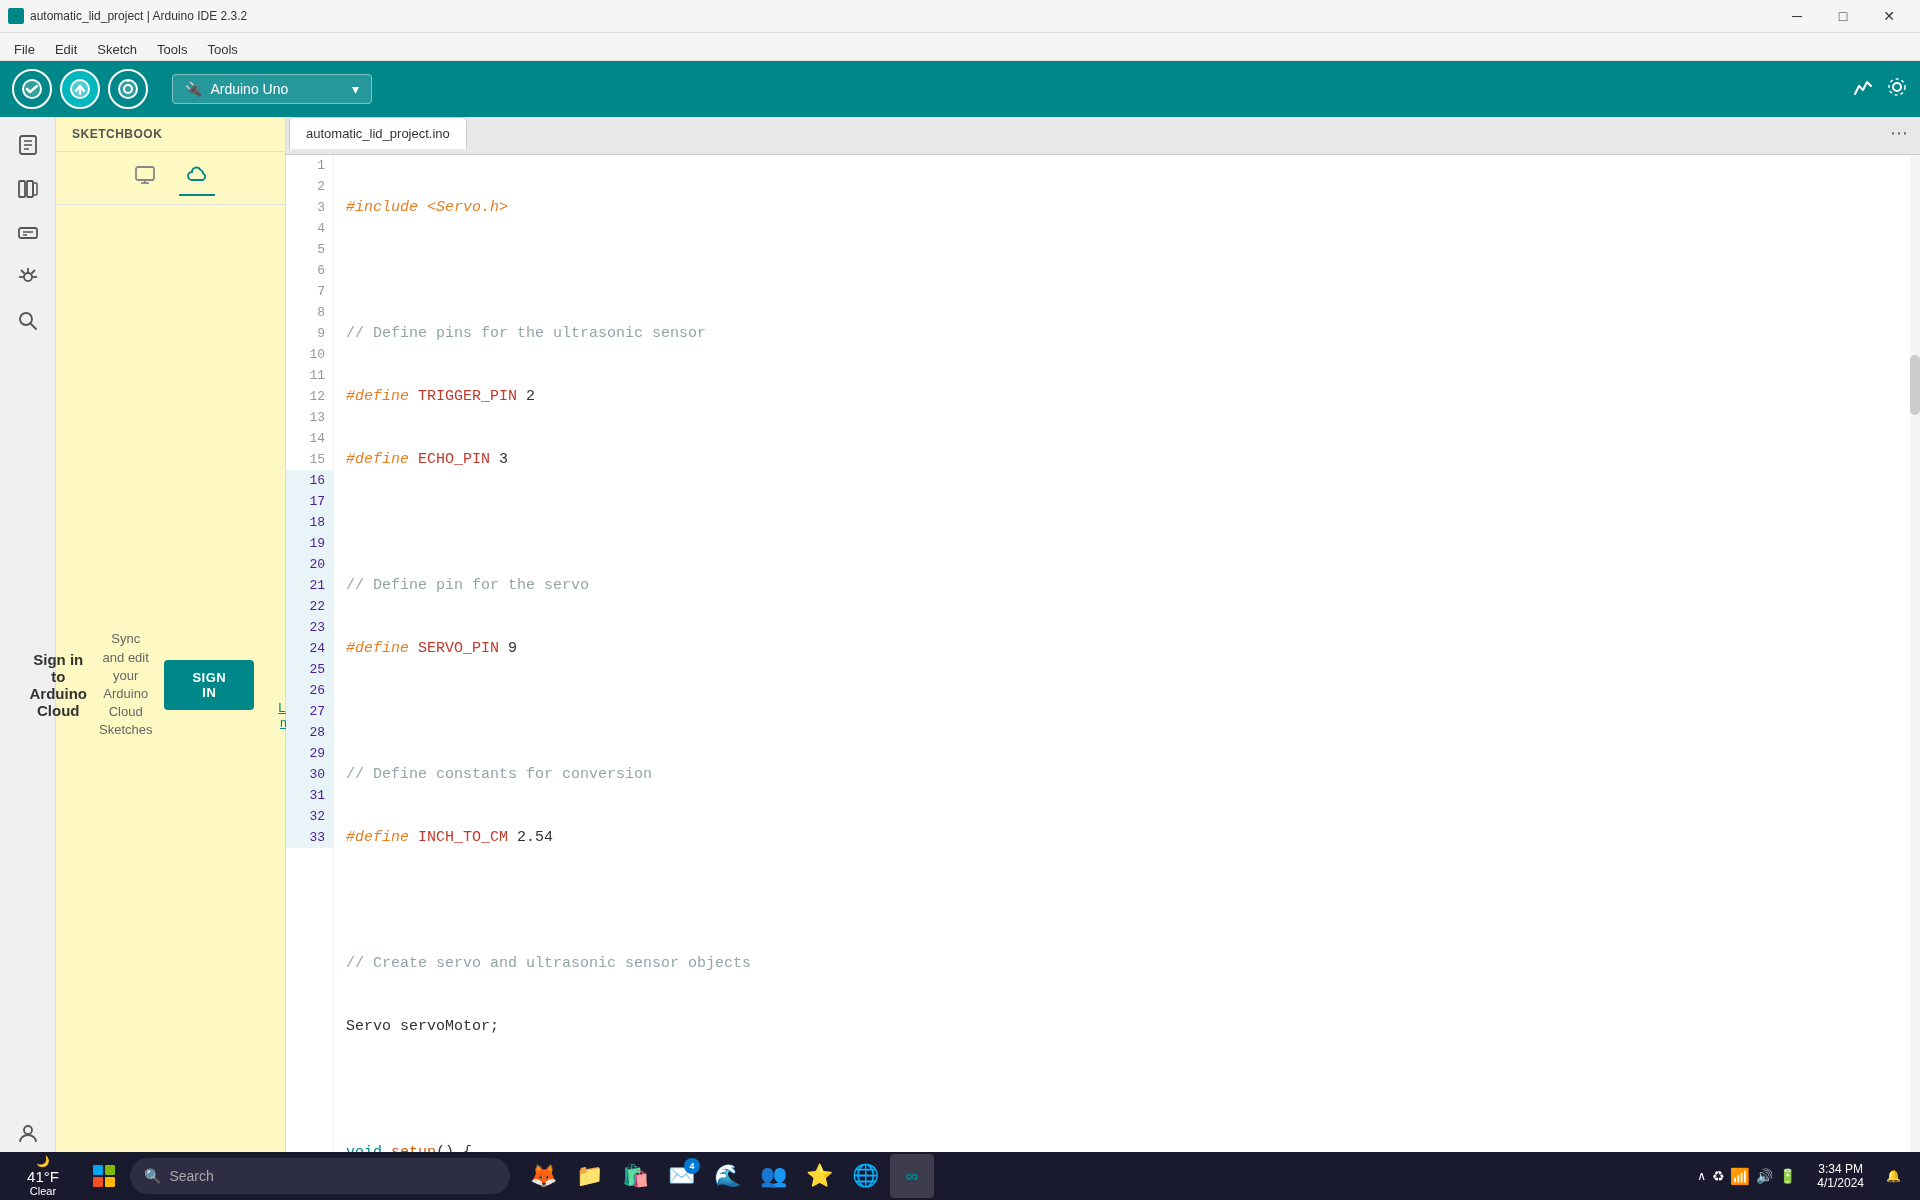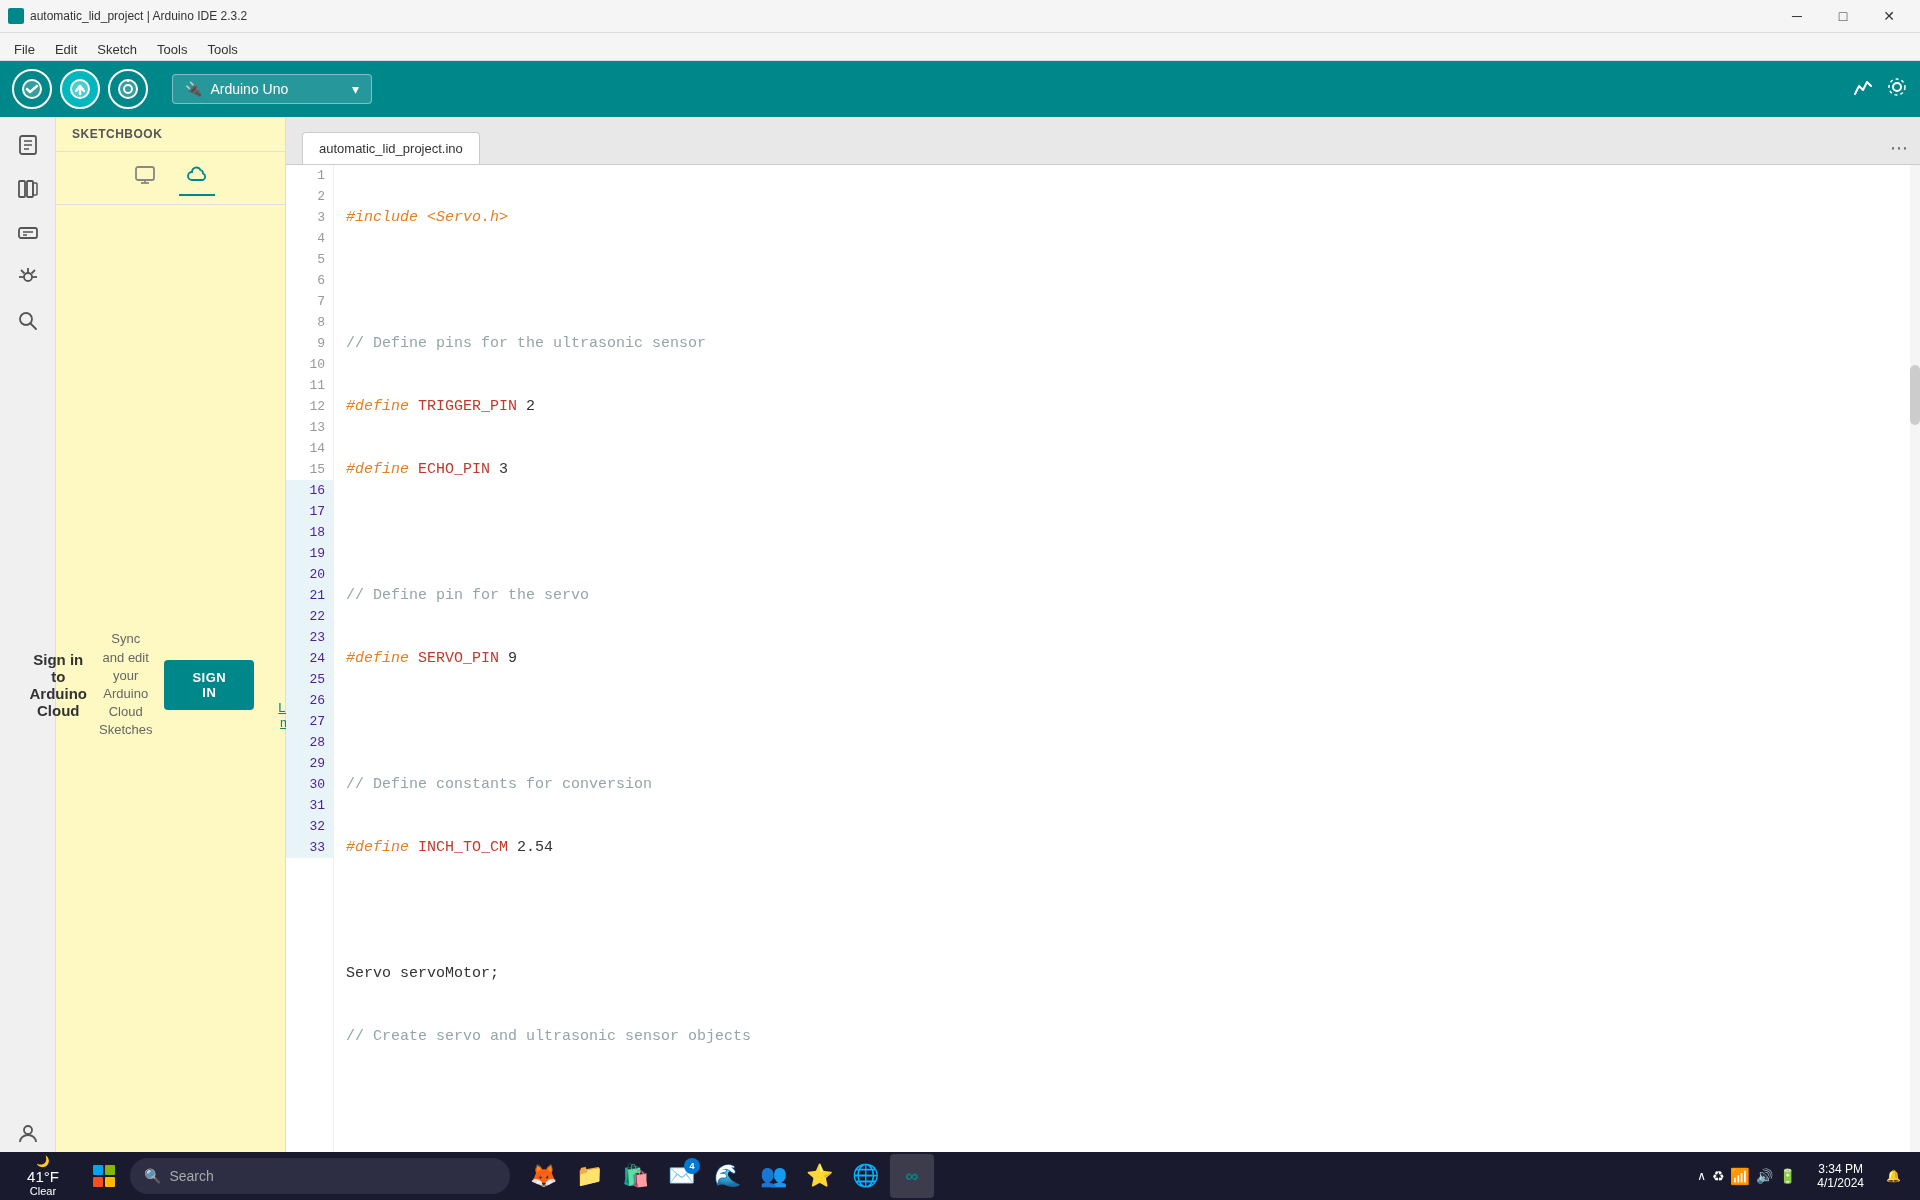--- a/index.html
+++ b/index.html
@@ -155,26 +155,26 @@
     }
     .learn-more { font-size: 13px; color: #00878a; cursor: pointer; text-decoration: underline; margin-top: 60px; }
 
     
     .editor-area {
       flex: 1;
       display: flex;
       flex-direction: column;
     }
     .editor-tabs {
-      height: 48px;
+      height: 38px;
       background: #e8e8e8;
       display: flex;
-      align-items: flex-end;
+      align-items: flex-start;
       border-bottom: 1px solid #ccc;
-      padding-left: 16px;
+      padding-left: 3px;
     }
     .editor-tab {
       height: 32px;
       background: white;
       border: 1px solid #ccc;
       border-bottom: none;
       padding: 0 16px;
       display: flex;
       align-items: center;
       font-size: 13px;
@@ -555,22 +555,22 @@
         <div class="code-line"><span class="cm">// Define pins for the ultrasonic sensor</span></div>
         <div class="code-line"><span class="pp">#define </span><span class="def">TRIGGER_PIN</span><span class="plain"> 2</span></div>
         <div class="code-line"><span class="pp">#define </span><span class="def">ECHO_PIN</span><span class="plain"> 3</span></div>
         <div class="code-line">&nbsp;</div>
         <div class="code-line"><span class="cm">// Define pin for the servo</span></div>
         <div class="code-line"><span class="pp">#define </span><span class="def">SERVO_PIN</span><span class="plain"> 9</span></div>
         <div class="code-line">&nbsp;</div>
         <div class="code-line"><span class="cm">// Define constants for conversion</span></div>
         <div class="code-line"><span class="pp">#define </span><span class="def">INCH_TO_CM</span><span class="plain"> 2.54</span></div>
         <div class="code-line">&nbsp;</div>
+        <div class="code-line"><span class="cm">// Create servo and ultrasonic sensor objects</span></div>
         <div class="code-line"><span class="plain">Servo servoMotor;</span></div>
-        <div class="code-line"><span class="cm">// Create servo and ultrasonic sensor objects</span></div>
         <div class="code-line">&nbsp;</div>
         <div class="code-line"><span class="kw">void</span><span class="plain"> </span><span class="fn">setup</span><span class="plain">() {</span></div>
         
         
         
         
         
         
         
         

